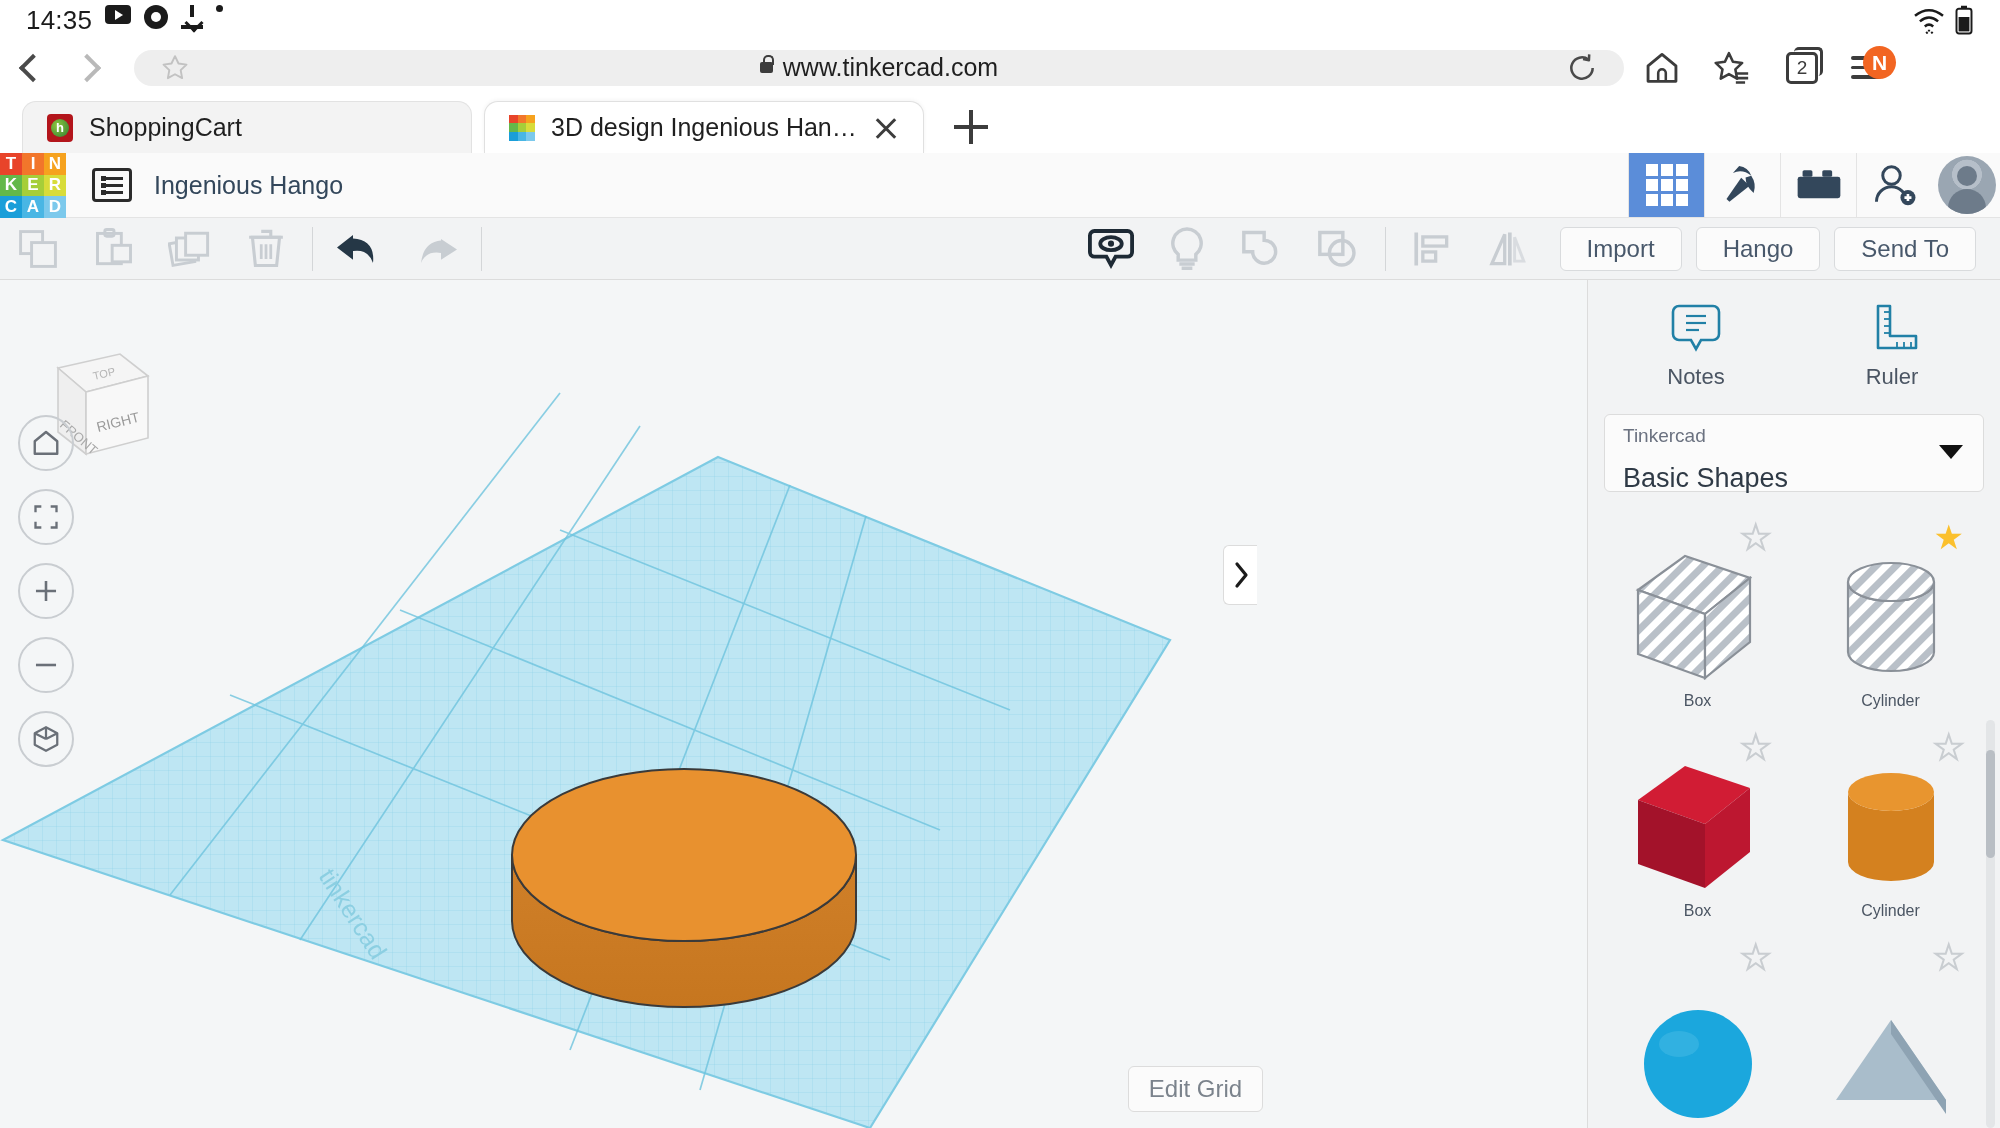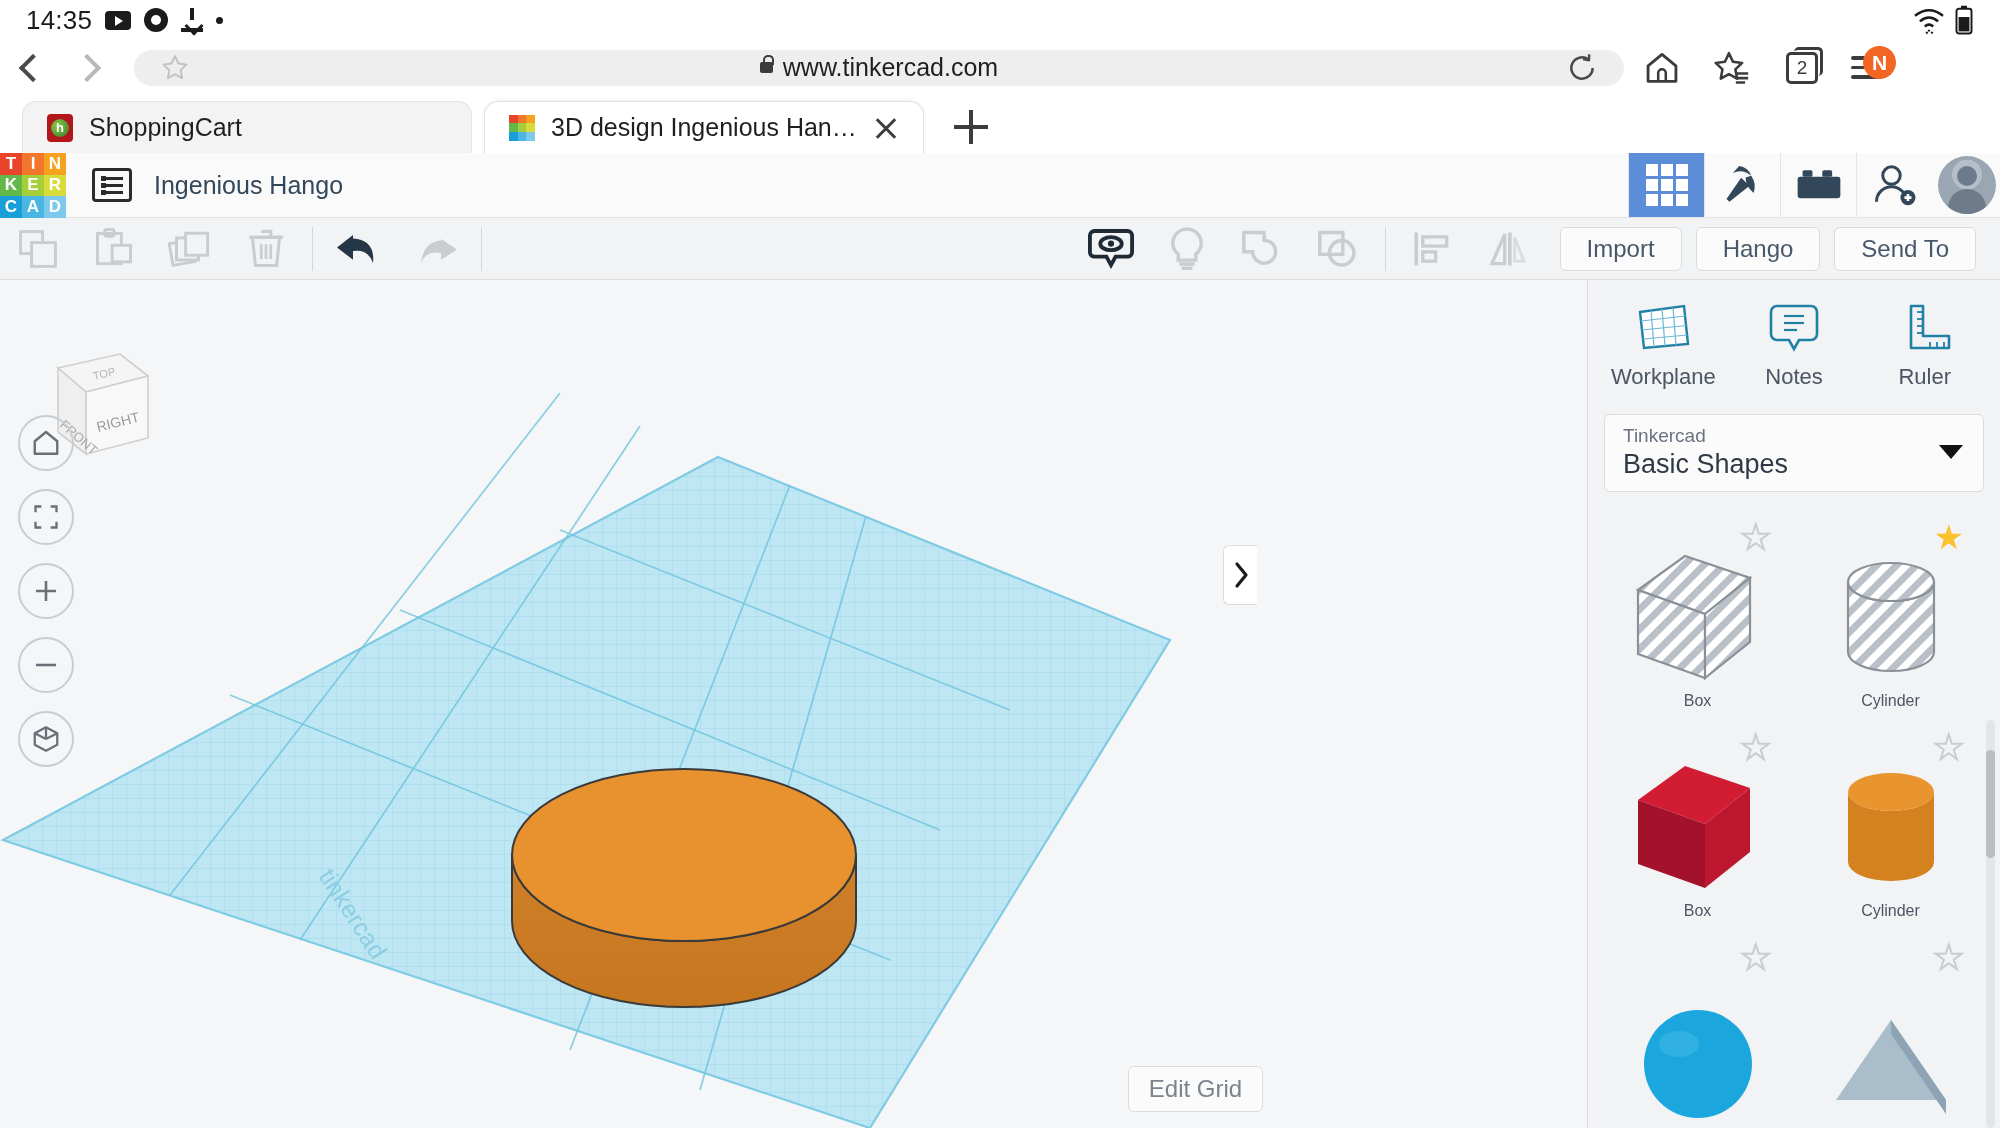--- a/index.html
+++ b/index.html
@@ -11,21 +11,21 @@
     -webkit-font-smoothing: antialiased;
   }
   .screen { position: relative; width: 2000px; height: 1128px; background:#fff; }
 
   
   .statusbar {
     position: absolute; left: 0; top: 0; width: 2000px; height: 40px;
     display: flex; align-items: center; justify-content: space-between;
     padding: 0 26px; background: #ffffff;
   }
-  .sb-left { display: flex; align-items: center; gap: 13px; }
+  .sb-left { display: flex; gap: 13px; }
   .sb-time { font-size: 26px; color: #1b1b1b; font-weight: 400; letter-spacing: .2px; }
   .sb-right { display: flex; align-items: center; gap: 8px; }
   .ico-yt { width: 26px; height: 19px; background: #1b1b1b; border-radius: 4px; position: relative; }
   .ico-yt::after { content:""; position: absolute; left: 10px; top: 5px; border-left: 8px solid #fff;
     border-top: 5px solid transparent; border-bottom: 5px solid transparent; }
   .ico-chrome { width: 24px; height: 24px; border-radius: 50%;
       background: conic-gradient(#1b1b1b 0 100%); position: relative; }
   .ico-chrome::after { content:""; position:absolute; left:7px; top:7px; width:10px; height:10px;
       border-radius:50%; background:#fff; }
   .ico-chrome::before { content:""; position:absolute; left:11px; top:0px; width:13px; height:9px;
@@ -171,21 +171,21 @@
     background: #f2f3f4; border-left: 1px solid #dcdcdc;
   }
   .sp-tools { display: flex; padding: 22px 10px 10px; }
   .sp-tool { flex: 1; display:flex; flex-direction:column; align-items:center; gap: 10px; }
   .sp-tool span { font-size: 22px; color: #4b5563; }
   .sp-select {
     margin: 14px 16px 0; background: #fbfbfb; border: 1px solid #dcdcdc; border-radius: 6px;
     height: 78px; padding: 10px 18px; position: relative;
   }
   .sp-select .kicker { font-size: 19px; color: #6b7280; }
-  .sp-select .value { font-size: 27px; color: #2f3a46; margin-top: 2px; }
+  .sp-select .value { font-size: 27px; color: #2f3a46; margin-top: 16px; }
   .sp-caret { position:absolute; right: 20px; top: 30px; width:0;height:0;
      border-left:12px solid transparent;border-right:12px solid transparent;border-top:14px solid #111; }
   .shapegrid { margin-top: 22px; padding: 0 18px; display:grid; grid-template-columns: 1fr 1fr; gap: 6px 10px; }
   .shapecell { height: 204px; position: relative; display:flex; flex-direction:column;
       align-items:center; justify-content:flex-end; padding-bottom: 8px; }
   .shapecell .label { font-size: 16px; color: #4b5563; }
   .star { position:absolute; right: 18px; top: 6px; font-size: 34px; line-height: 1; color: transparent;
       -webkit-text-stroke: 2px #c9cdd1; }
   .star.on { color: #fbc02d; -webkit-text-stroke: 0; }
   .sp-scrollbar { position:absolute; right: 5px; top: 470px; width: 9px; height: 108px;
@@ -526,34 +526,20 @@
 
   <div class="collapse-handle">
     <svg width="20" height="30" viewBox="0 0 20 30">
       <path d="M6 4 L15 15 L6 26" fill="none" stroke="#1b1b1b" stroke-width="3.2" stroke-linecap="round" stroke-linejoin="round"></path>
     </svg>
   </div>
 
   <div class="sidepanel">
     <div class="sp-tools">
       <div class="sp-tool">
-        <svg width="58" height="52" viewBox="0 0 58 52">
-          <polygon points="6,10 50,4 54,42 10,46" fill="#ffffff" stroke="#2180a6" stroke-width="2.4"></polygon>
-          <g stroke="#6fb8d4" stroke-width="1.2">
-            <line x1="17" y1="8.5" x2="20" y2="45"></line>
-              <line x1="28" y1="7" x2="31" y2="44"></line>
-              <line x1="39" y1="5.6" x2="42" y2="43.4"></line>
-            <line x1="7" y1="19" x2="51.2" y2="14"></line>
-              <line x1="8" y1="28" x2="52.3" y2="23.5"></line>
-              <line x1="9" y1="37" x2="53.3" y2="33"></line>
-          </g>
-        </svg>
-        <span>Workplane</span>
-      </div>
-      <div class="sp-tool">
         <svg width="54" height="52" viewBox="0 0 54 52">
           <path d="M10 4 h34 a6 6 0 0 1 6 6 v22 a6 6 0 0 1 -6 6 h-12 l-5 9 -5-9 h-12 a6 6 0 0 1 -6-6 v-22 a6 6 0 0 1 6-6 z" fill="none" stroke="#2180a6" stroke-width="2.6"></path>
           <g stroke="#2180a6" stroke-width="2.2">
             <line x1="17" y1="14" x2="37" y2="14"></line>
               <line x1="17" y1="21" x2="37" y2="21"></line>
               <line x1="17" y1="28" x2="30" y2="28"></line>
           </g>
         </svg>
         <span>Notes</span>
       </div>

